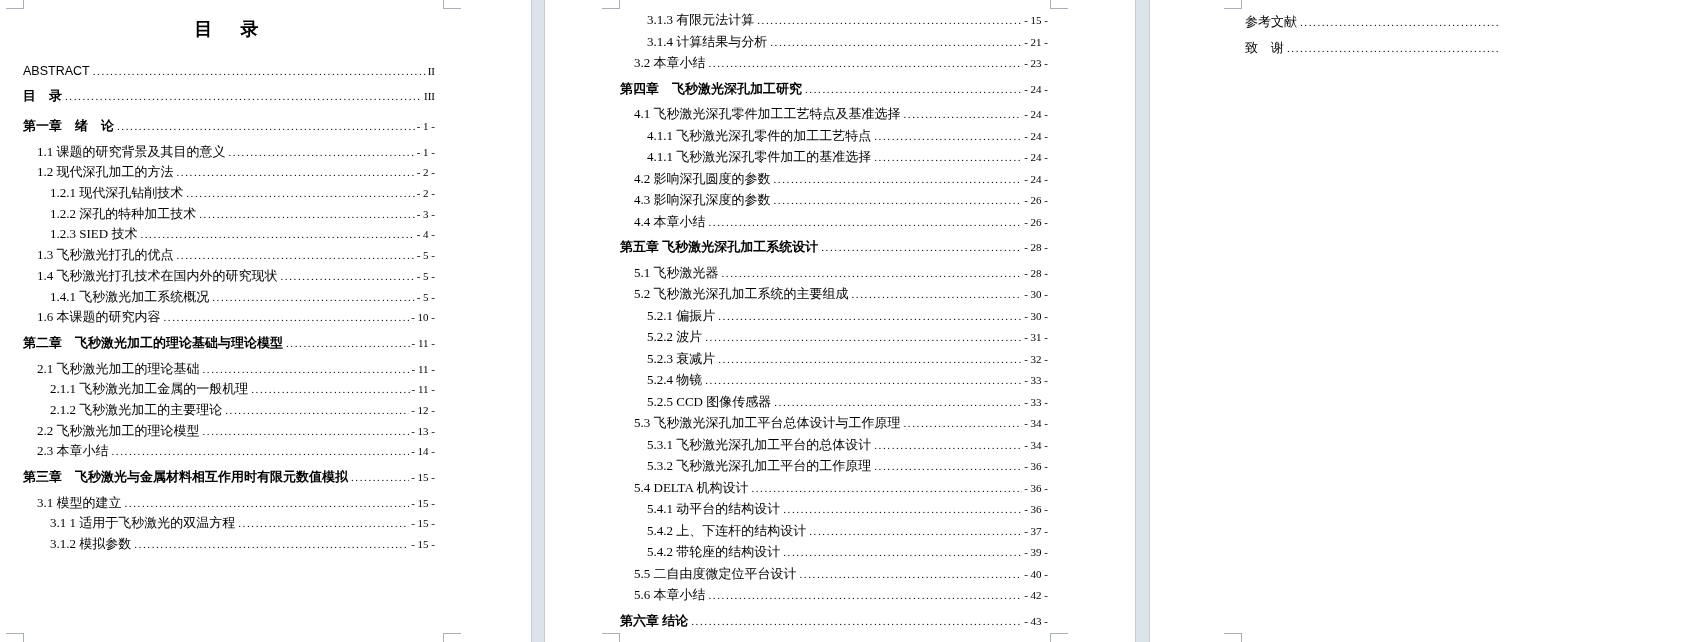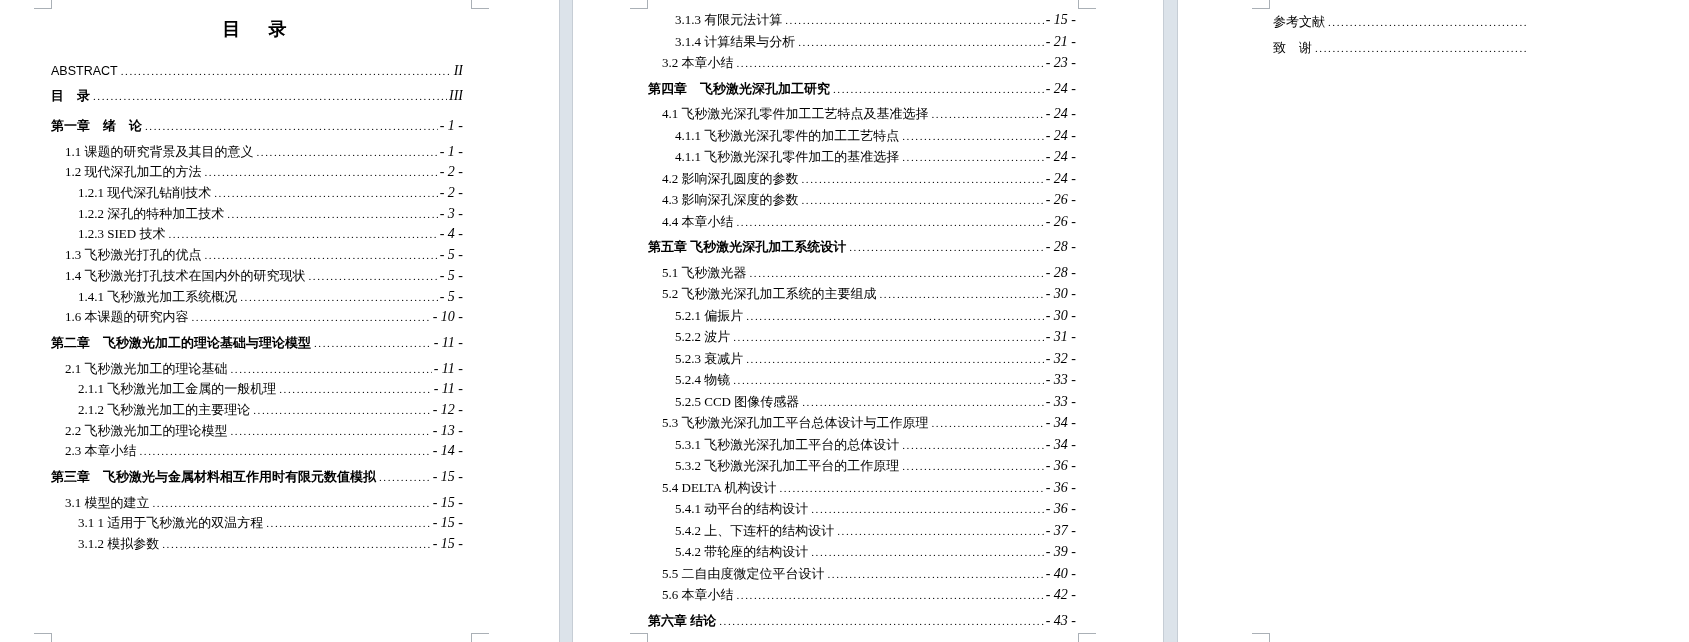--- a/index.html
+++ b/index.html
@@ -3,21 +3,20 @@
 <meta charset="utf-8">
 <style>
   html,body{margin:0;padding:0;background:#ffffff;}
   .viewport{
     position:relative;
     width:1498px;height:642px;
     overflow:hidden;
     background:#a3a3a3;
     font-family:"Liberation Serif","DejaVu Serif",serif;
     color:#000;
-    margin-left:28px;
   }
   .page{position:absolute;top:0;height:642px;background:#ffffff;}
   #page-1{left:-59px;width:590px;}
   #page-2{left:545px;width:590px;}
   #page-3{left:1150px;width:600px;}
   .gap{
     position:absolute;top:0;height:642px;
     background:#dce3ea;
     border-left:1px solid #c6cdd5;border-right:1px solid #c6cdd5;
     box-sizing:border-box;
@@ -62,21 +61,21 @@
   .t{flex:0 0 auto;font-size:13px;white-space:pre;}
   .t.latin{font-family:"Liberation Sans","DejaVu Sans",sans-serif;font-size:12.5px;}
   .dots{
     flex:1 1 auto;min-width:6px;overflow:hidden;white-space:nowrap;
     margin:0 2px 0 3px;
   }
   .dots::before{
     font-size:11px;letter-spacing:1.6px;color:#000;
     content:"................................................................................................................................................................................................................................................................................................";
   }
-  .pg{flex:0 0 auto;font-size:14px;white-space:pre;font-style:italic;}
+  .pg{flex:0 0 auto;font-size:11px;white-space:pre;}
 </style>
 </head>
 <body>
 
 <div class="viewport">
 
   <div class="page" id="page-1"></div>
   <div class="page" id="page-2"></div>
   <div class="page" id="page-3"></div>
 

